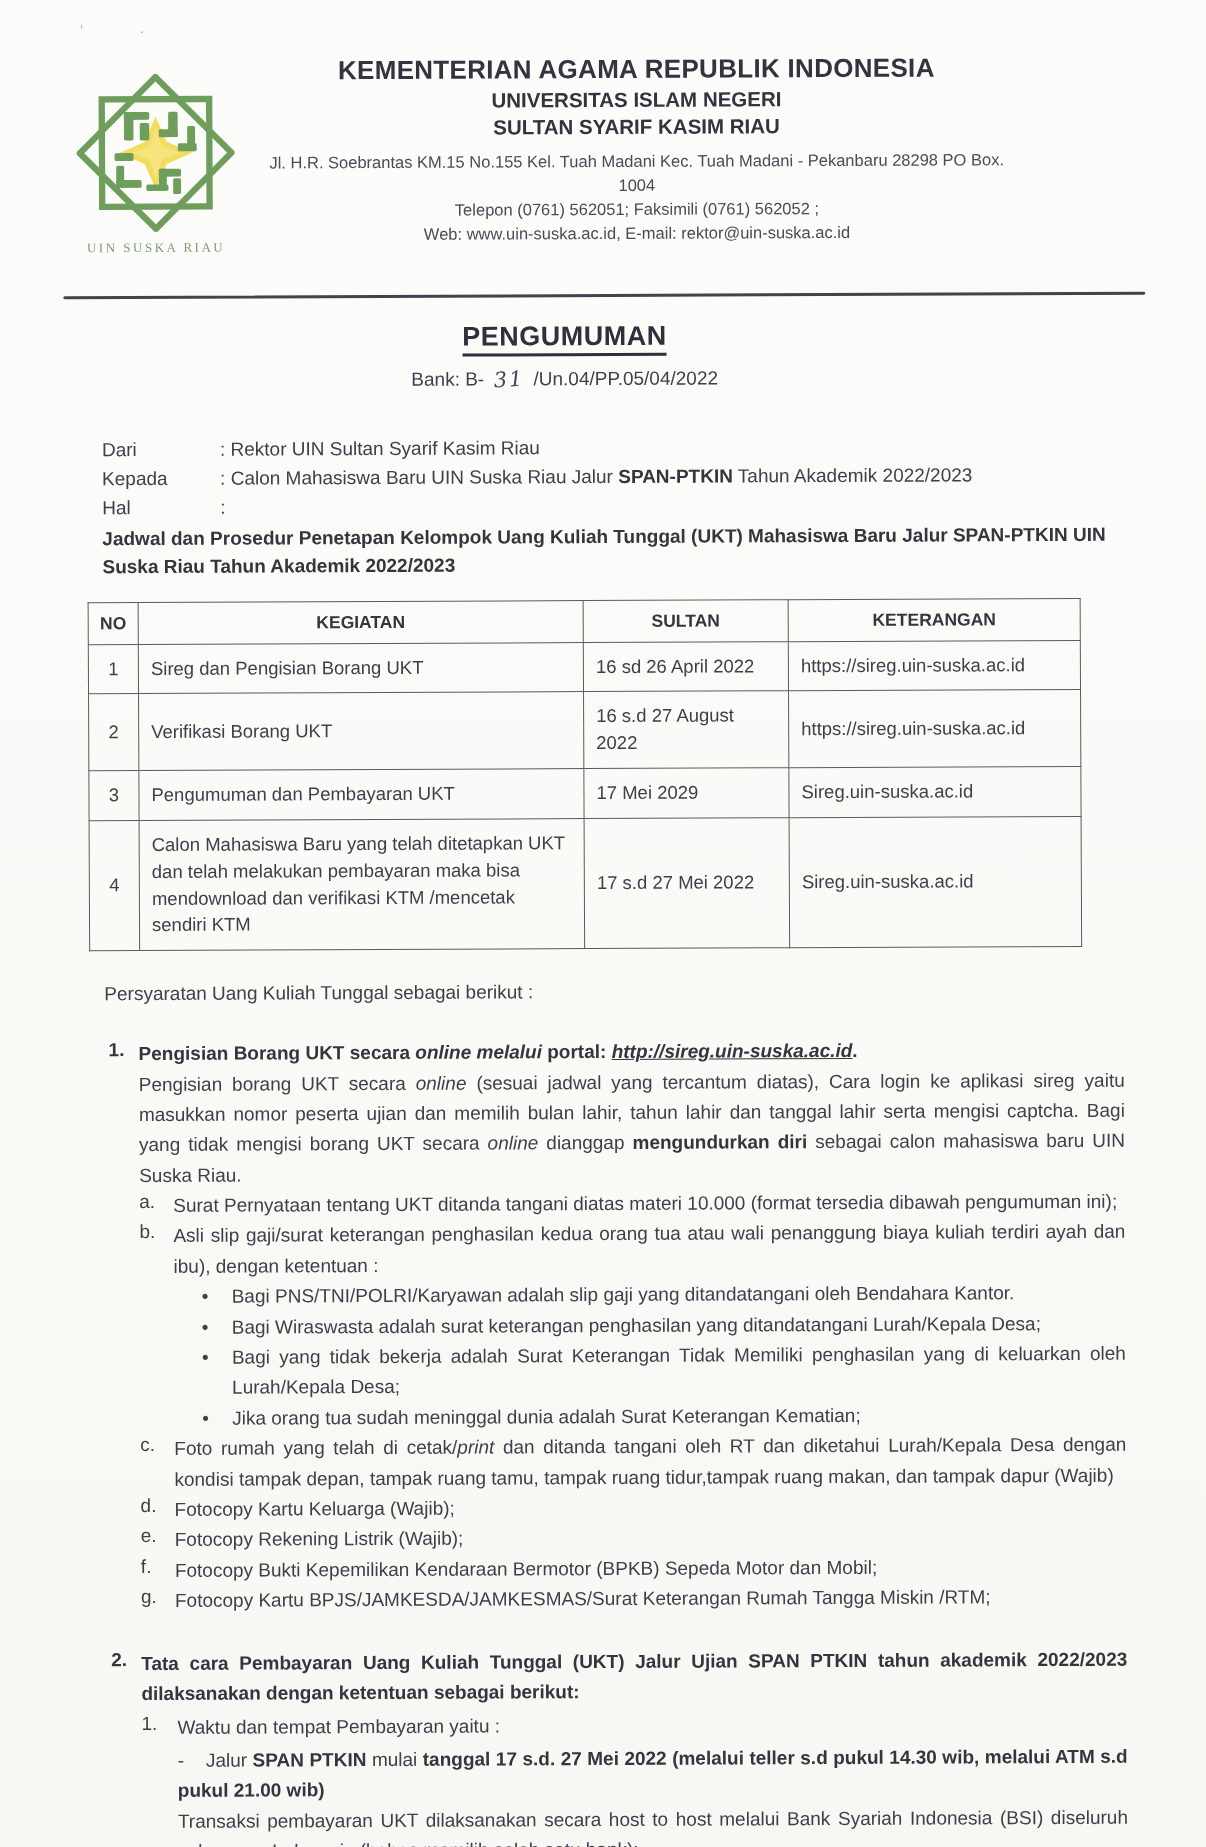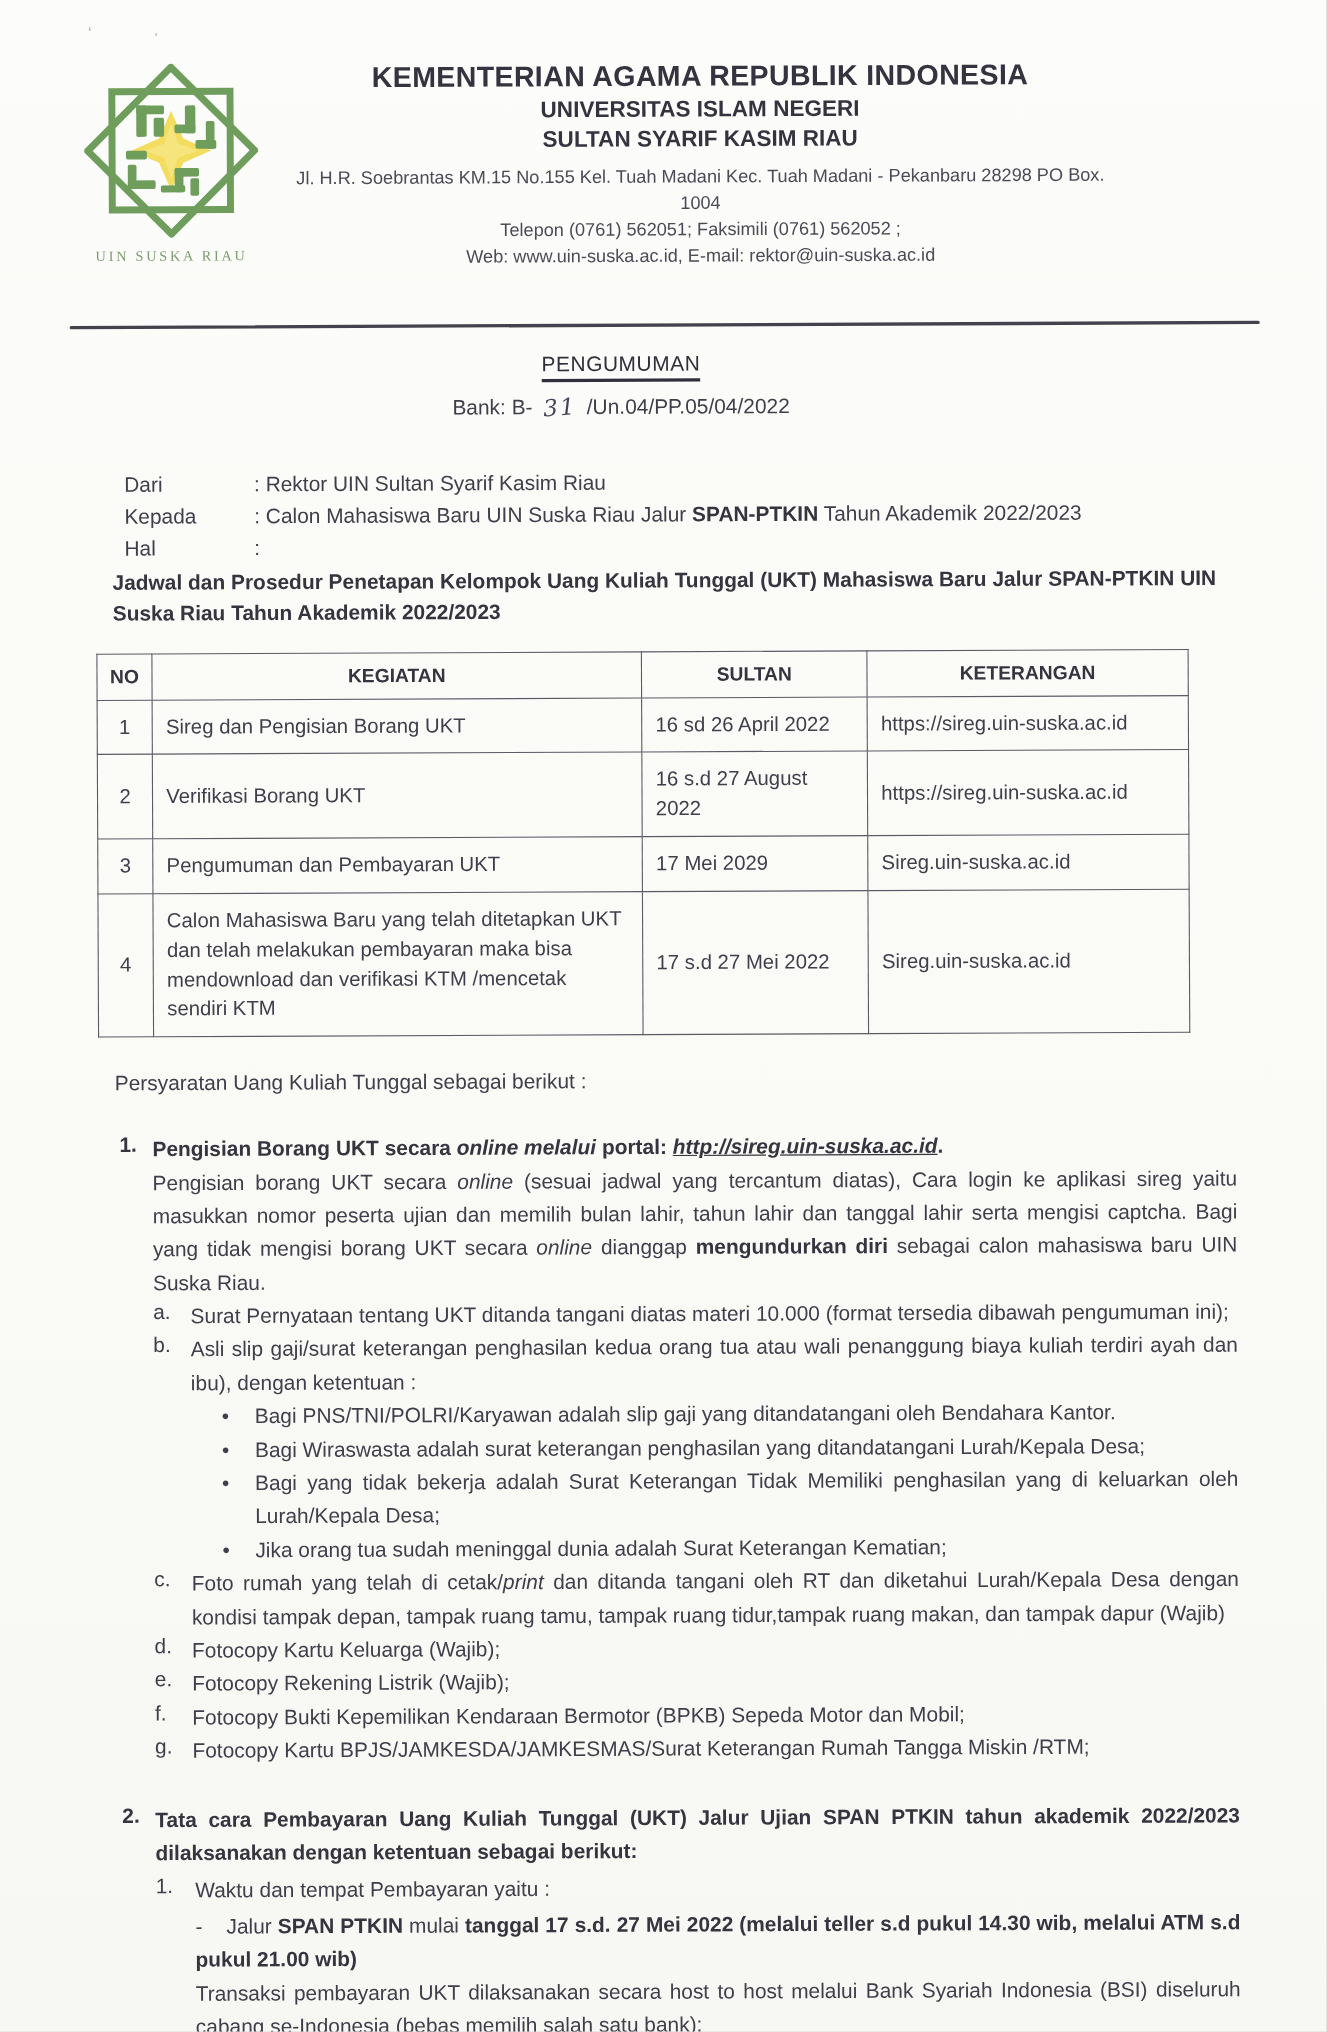--- a/index.html
+++ b/index.html
@@ -9,40 +9,40 @@
     margin:0 auto;
     background:linear-gradient(180deg,#fcfcfa 0%,#fafaf7 55%,#f7f7f3 100%);
     font-family:"Liberation Sans",sans-serif;
     color:#3f3e4a;
     overflow:hidden;
   }
   .tilt{transform:rotate(-0.25deg);transform-origin:50% 0;}
   .penmarks{position:absolute;top:22px;left:80px;font-size:15px;color:#8e8e99;letter-spacing:26px;opacity:.75;}
   
   .letterhead{position:relative;padding-top:54px;min-height:226px;}
-  .logo-wrap{position:absolute;left:74px;top:56px;width:162px;text-align:center;}
+  .logo-wrap{position:absolute;left:74px;top:72px;width:162px;text-align:center;}
   .logo-caption{margin-top:4px;font-size:13px;letter-spacing:2.5px;color:#7d9c6e;font-family:"Liberation Serif",serif;}
   .head-text{margin-left:252px;width:768px;text-align:center;}
   .ministry{font-size:26px;font-weight:bold;color:#34333f;letter-spacing:.3px;}
   .university{font-size:20.5px;font-weight:bold;color:#34333f;margin-top:3px;}
   .campus{font-size:20.5px;font-weight:bold;color:#34333f;margin-top:3px;}
   .addr{font-size:16.5px;color:#4b4a56;margin-top:11px;line-height:1.45;}
   .addr2{font-size:16.5px;color:#4b4a56;line-height:1.45;}
   .rule{margin:14px 62px 0 62px;height:3px;background:#43424d;border-radius:2px;}
   
   .title-block{text-align:center;margin-top:24px;transform:translateX(-40px);}
-  .doc-title{display:inline-block;font-size:19px;font-weight:normal;color:#302f3b;
+  .doc-title{display:inline-block;font-size:27px;font-weight:bold;color:#302f3b;
     letter-spacing:.5px;border-bottom:3px solid #302f3b;padding-bottom:1px;}
   .nomor{font-size:19px;margin-top:10px;color:#3f3e4a;}
   .hand{display:inline-block;font-family:"DejaVu Serif",serif;font-style:italic;font-size:21px;
     transform:rotate(-4deg) translateY(1px);letter-spacing:2px;color:#46455a;padding:0 4px;}
   
   .meta{margin:44px 88px 0 100px;font-size:19px;line-height:1.52;}
   .meta-row{display:flex;}
-  .meta-label{width:118px;flex-shrink:0;margin-left:11px;}
+  .meta-label{width:118px;flex-shrink:0;}
   .subject{font-weight:bold;color:#35343f;margin-top:2px;line-height:1.5;}
   
   table.sched{margin:20px 0 0 85px;border-collapse:collapse;width:992px;table-layout:fixed;}
   table.sched th,table.sched td{border:1.6px solid #5b5b66;}
   table.sched th{font-size:17.5px;font-weight:bold;color:#35343f;text-align:center;padding:10px 6px;}
   table.sched td{font-size:18.5px;padding:11px 12px;vertical-align:middle;line-height:1.45;}
   td.c-no{text-align:center;}
   .w-no{width:50px;}.w-keg{width:445px;}.w-jad{width:205px;}.w-ket{width:292px;}
   
   .persy{margin:32px 88px 0 100px;font-size:19px;}

